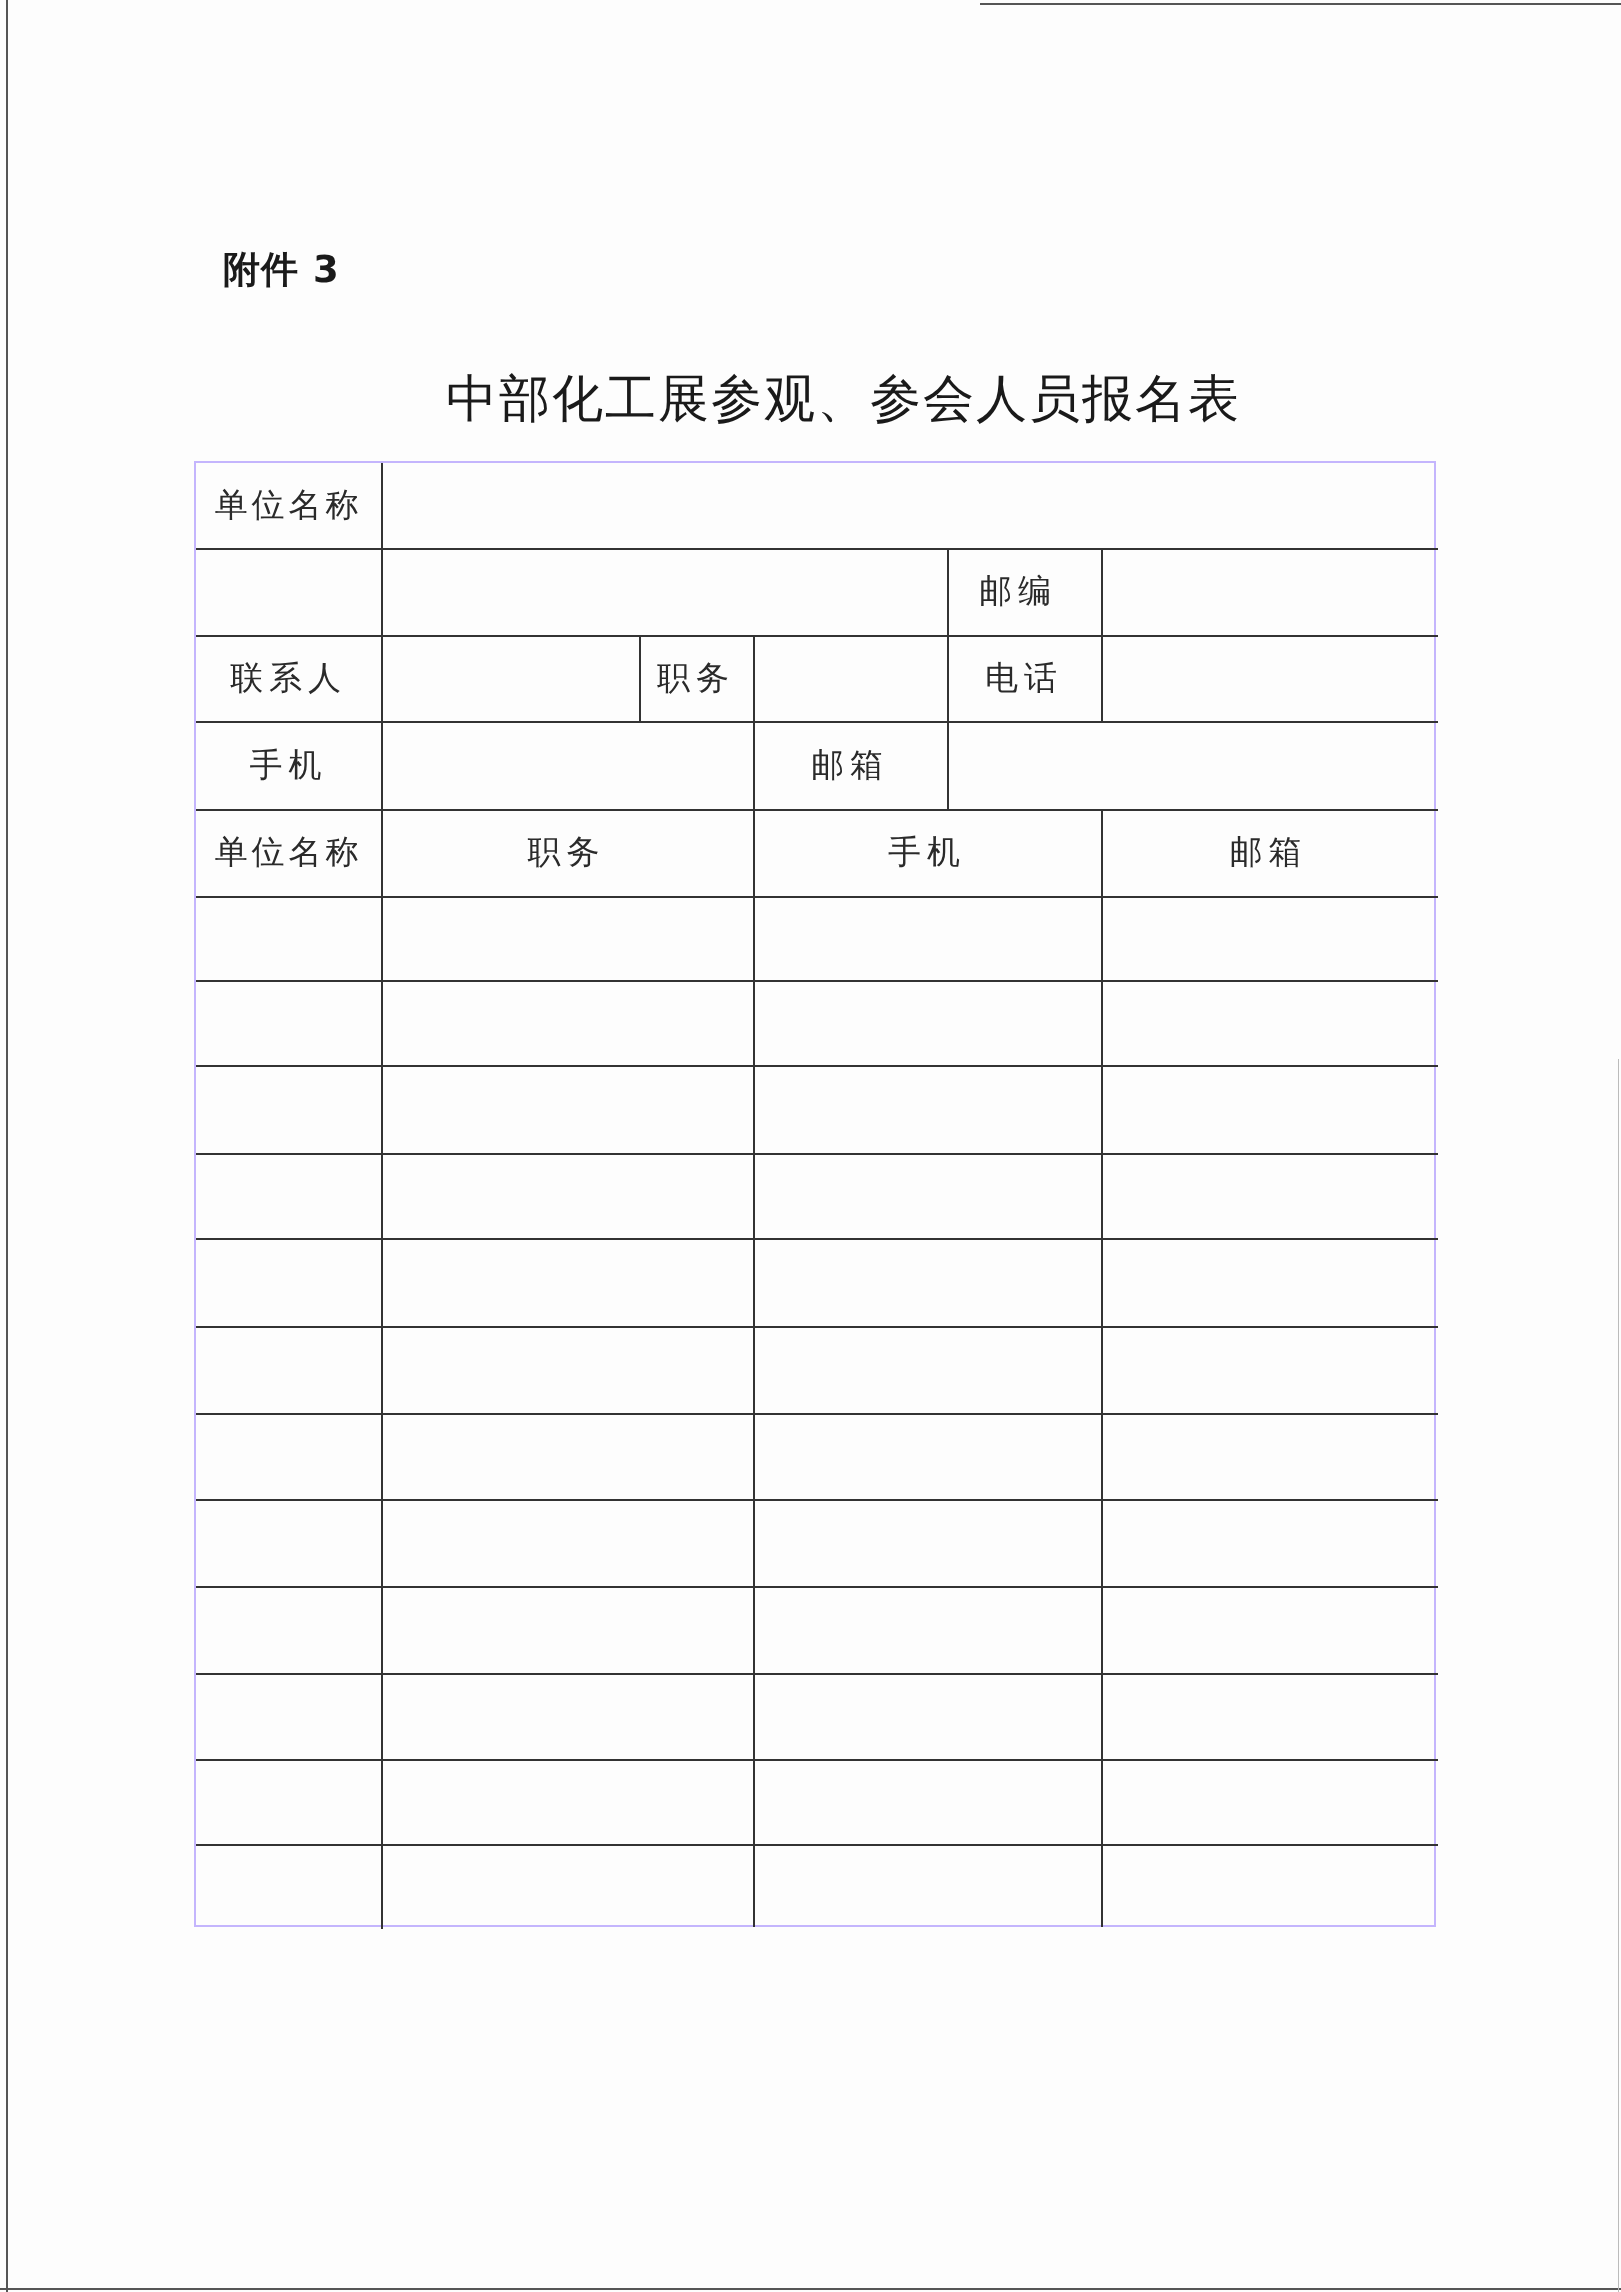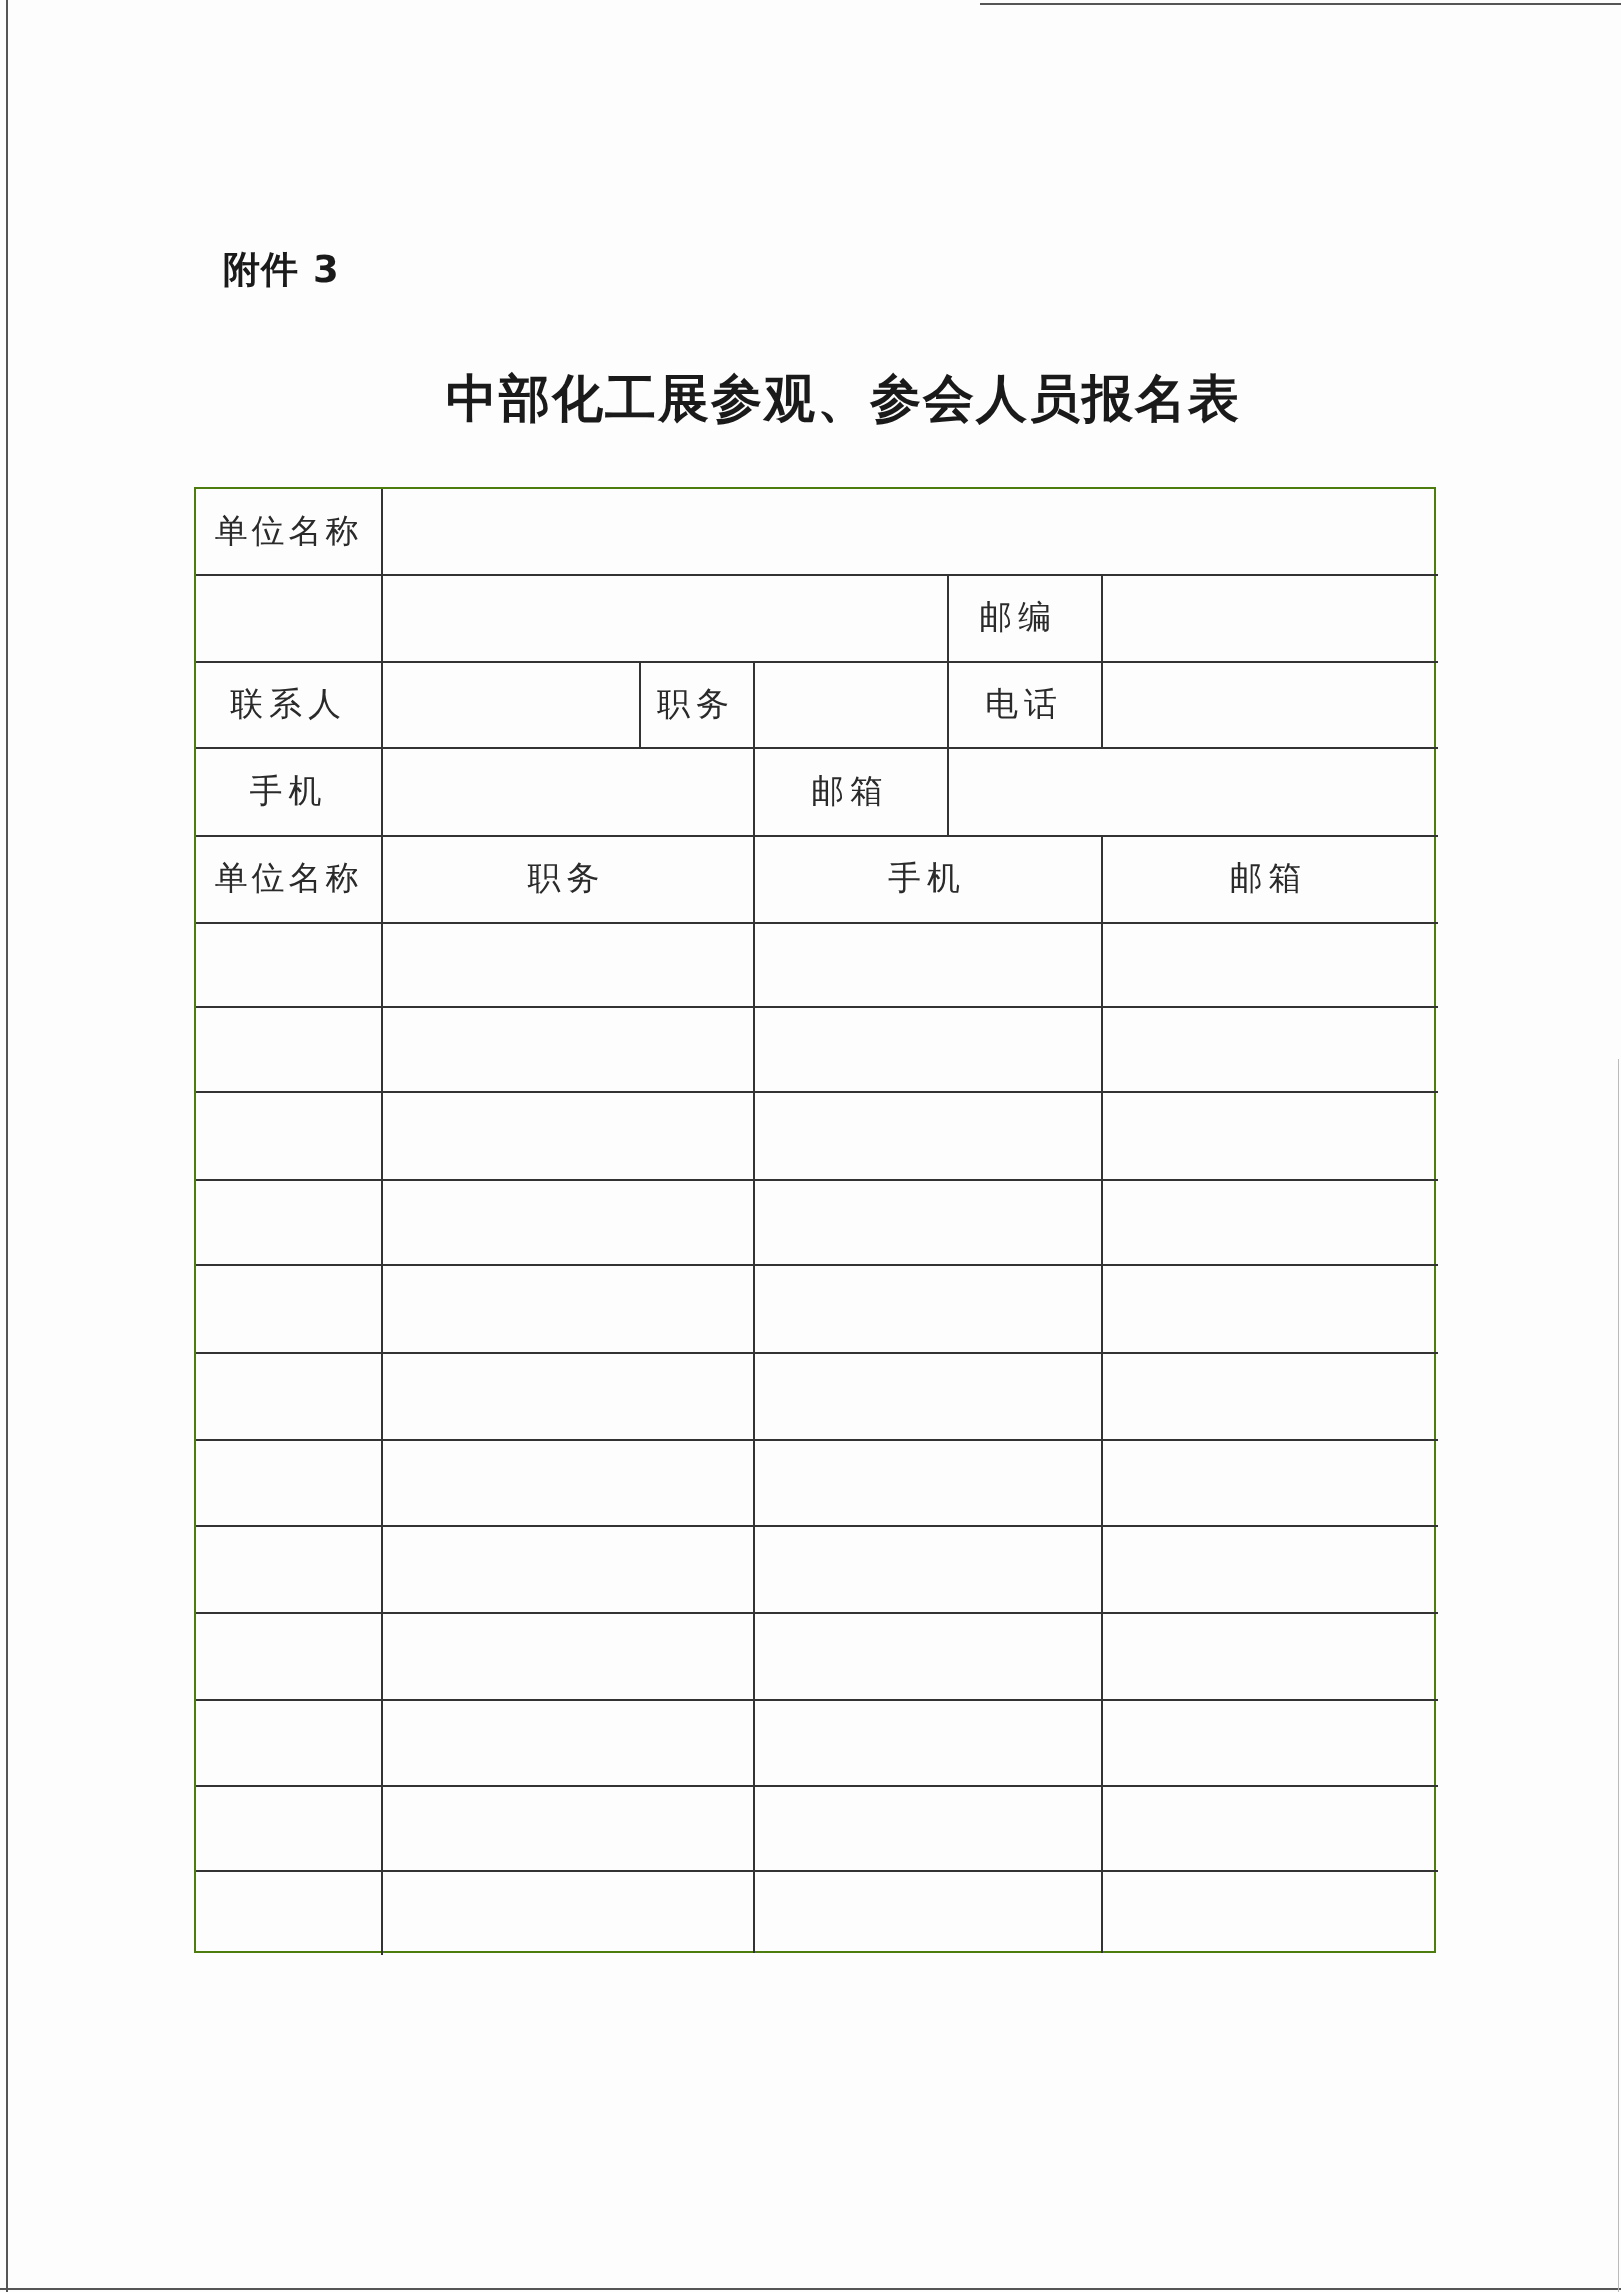--- a/index.html
+++ b/index.html
@@ -1,21 +1,21 @@
 <!DOCTYPE html>
 <html><head>
 <meta charset="utf-8">
 <style>
   html, body { margin:0; padding:0; }
   body { width:1621px; height:2293px; background:#fdfdfd; position:relative; overflow:hidden;
          font-family:"DejaVu Serif", serif; color:#222; }
   .edge { position:absolute; background:#555; }
   .attach { position:absolute; left:223px; top:245px; font-family:"DejaVu Sans", sans-serif; font-size:37px; font-weight:bold; color:#1a1a1a; letter-spacing:1px;text-align:right; }
-  .title { position:absolute; left:446px; top:365px; font-family:"DejaVu Sans", sans-serif; font-size:51px; font-weight:bold; color:#1a1a1a; letter-spacing:2px; }
-  .tbl { position:absolute; left:194px; top:487px; width:1242px; height:1466px; border:2px solid #4d7c0f; box-sizing:border-box; }
+  .title { position:absolute; left:446px; top:365px; font-family:"DejaVu Sans", sans-serif; font-size:51px; font-weight:normal; color:#1a1a1a; letter-spacing:2px; }
+  .tbl { position:absolute; left:194px; top:461px; width:1242px; height:1466px; border:2px solid #c4b5fd; box-sizing:border-box; }
   .hl { position:absolute; height:0; border-top:2px solid #333; }
   .vl { position:absolute; width:0; border-left:2px solid #333; }
   .lbl { position:absolute; display:flex; align-items:center; justify-content:center; font-size:33px; letter-spacing:5.9px; color:#2a2a2a; }
   .cell { position:absolute; }
 </style>
 </head>
 <body>
 
 <div class="edge" style="left:5.9px;top:0;width:2px;height:2293px;"></div>
 <div class="edge" style="left:980px;top:2.9px;width:641px;height:2px;"></div>

